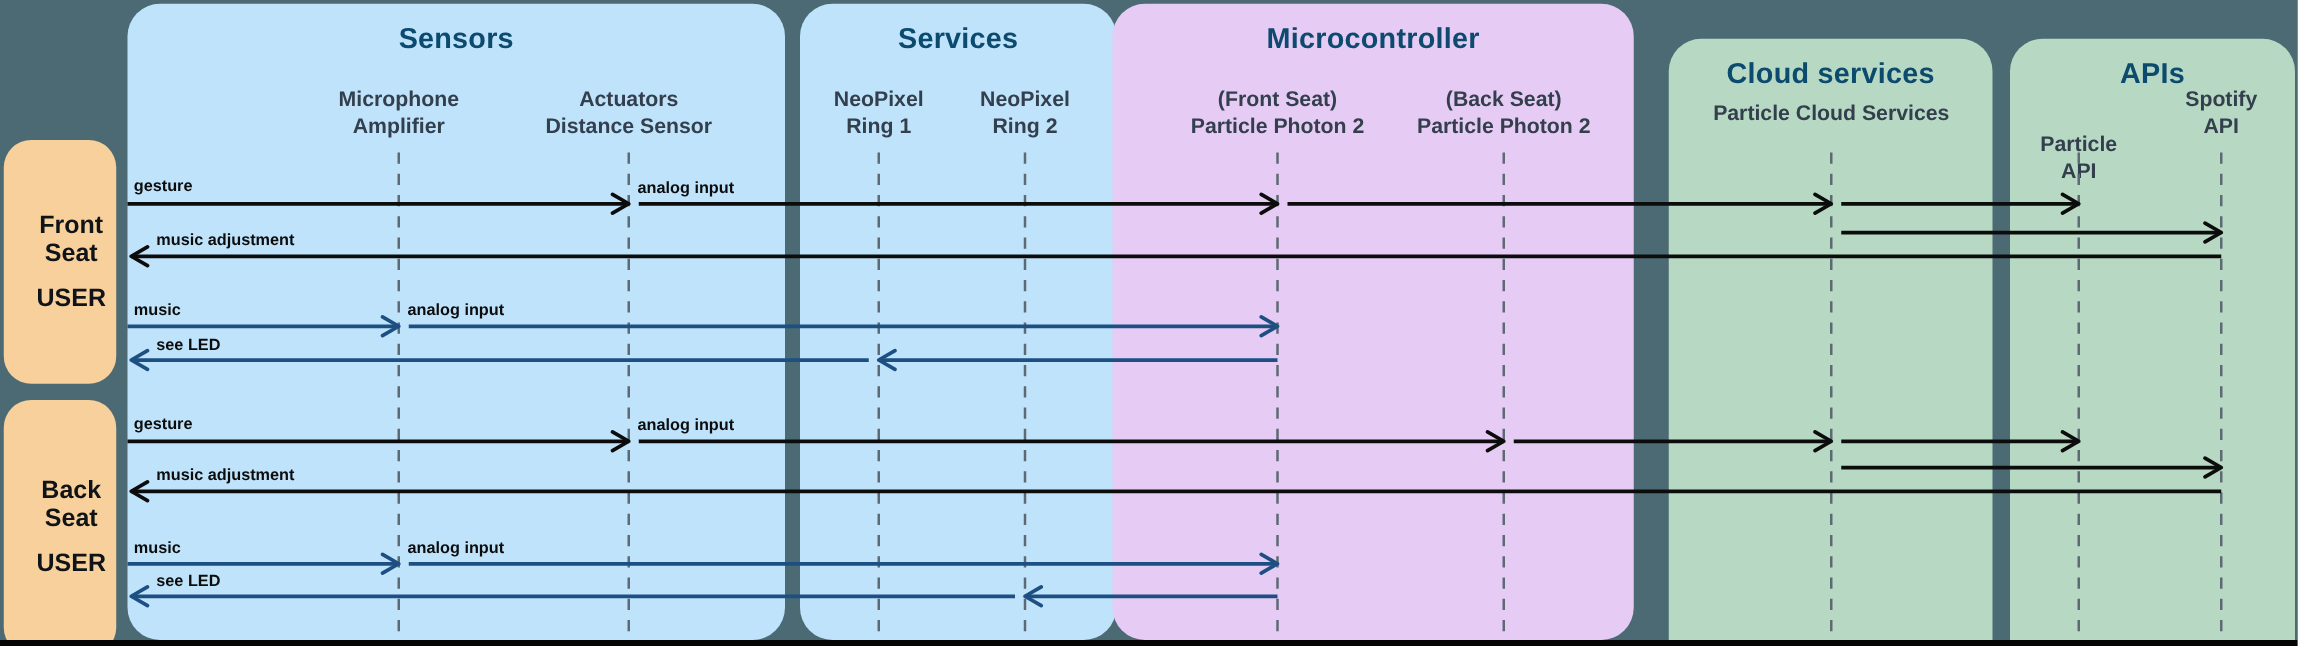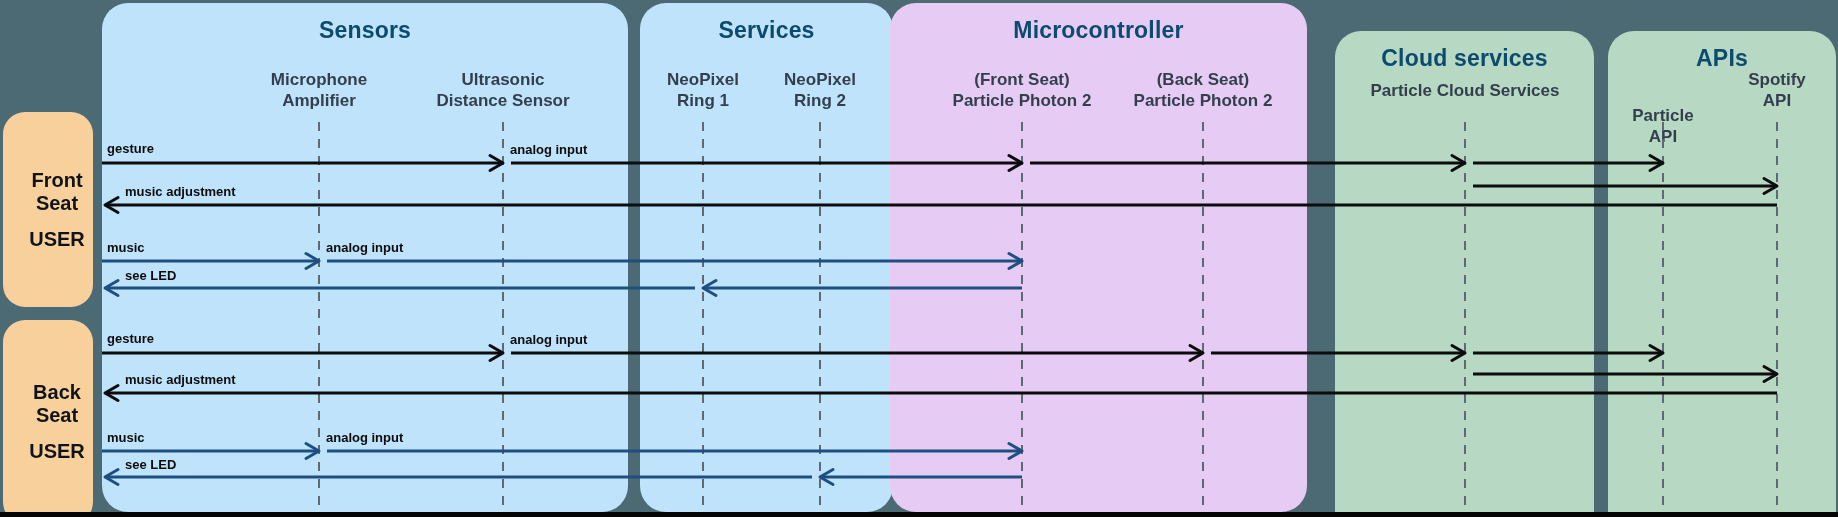--- a/index.html
+++ b/index.html
@@ -50,21 +50,21 @@
     <div class="actor-role">USER</div>
   </div>
   <div class="actor" style="top:320px;height:204px;">
     <div class="actor-name">Back
 Seat</div>
     <div class="actor-role">USER</div>
   </div>
 
   <div class="col-label" style="left: 209px;">Microphone
 Amplifier</div>
-    <div class="col-label" style="left: 393px;">Ultrasonic
+    <div class="col-label" style="left: 393px;">Actuators
 Distance Sensor</div>
     <div class="col-label" style="left: 593px;">NeoPixel
 Ring 1</div>
     <div class="col-label" style="left: 710px;">NeoPixel
 Ring 2</div>
     <div class="col-label" style="left: 912px;">(Front Seat)
 Particle Photon 2</div>
     <div class="col-label" style="left: 1093px;">(Back Seat)
 Particle Photon 2</div>
     <div class="col-label" style="left: 1355px;">Particle Cloud Services</div>

